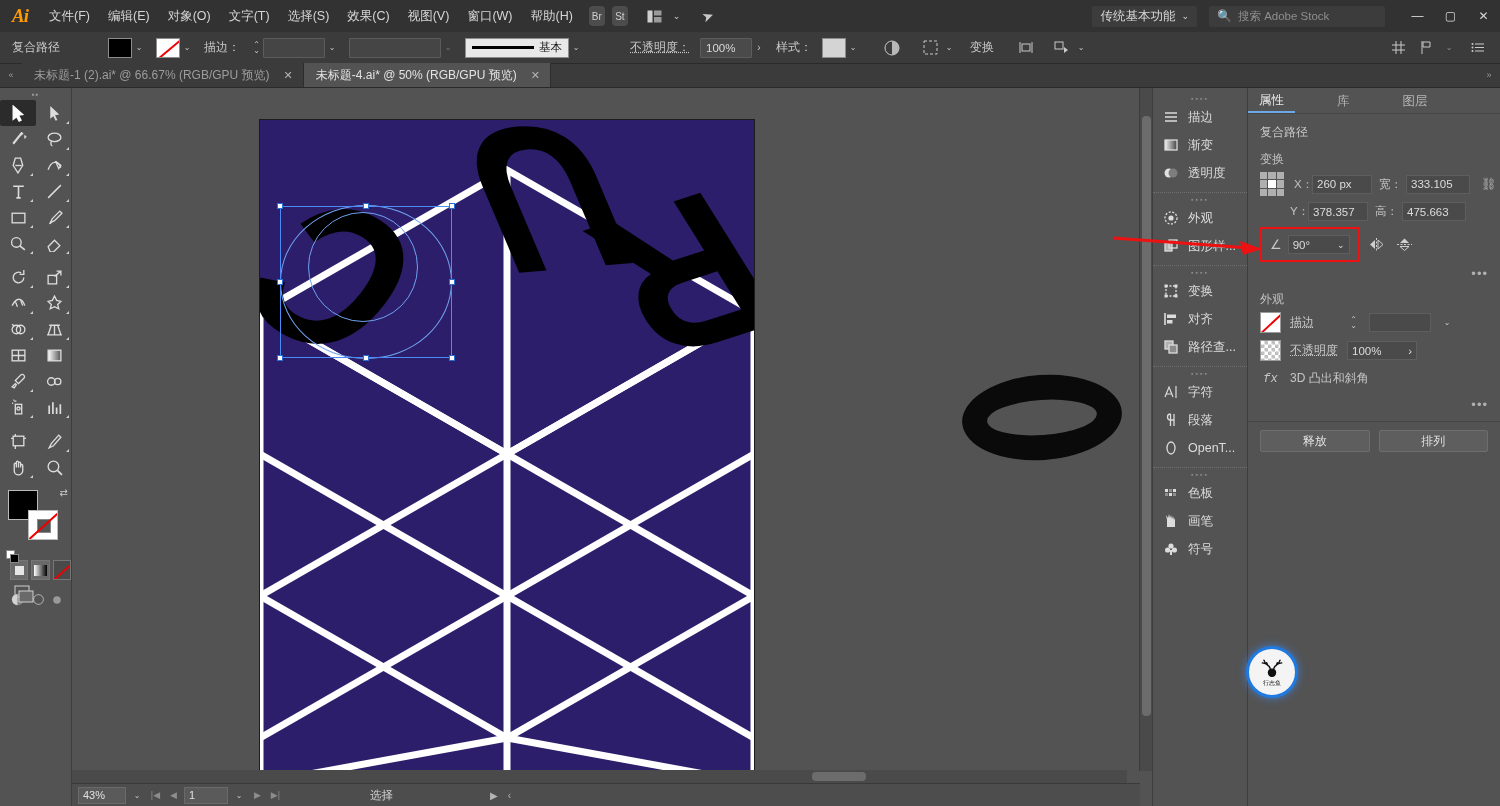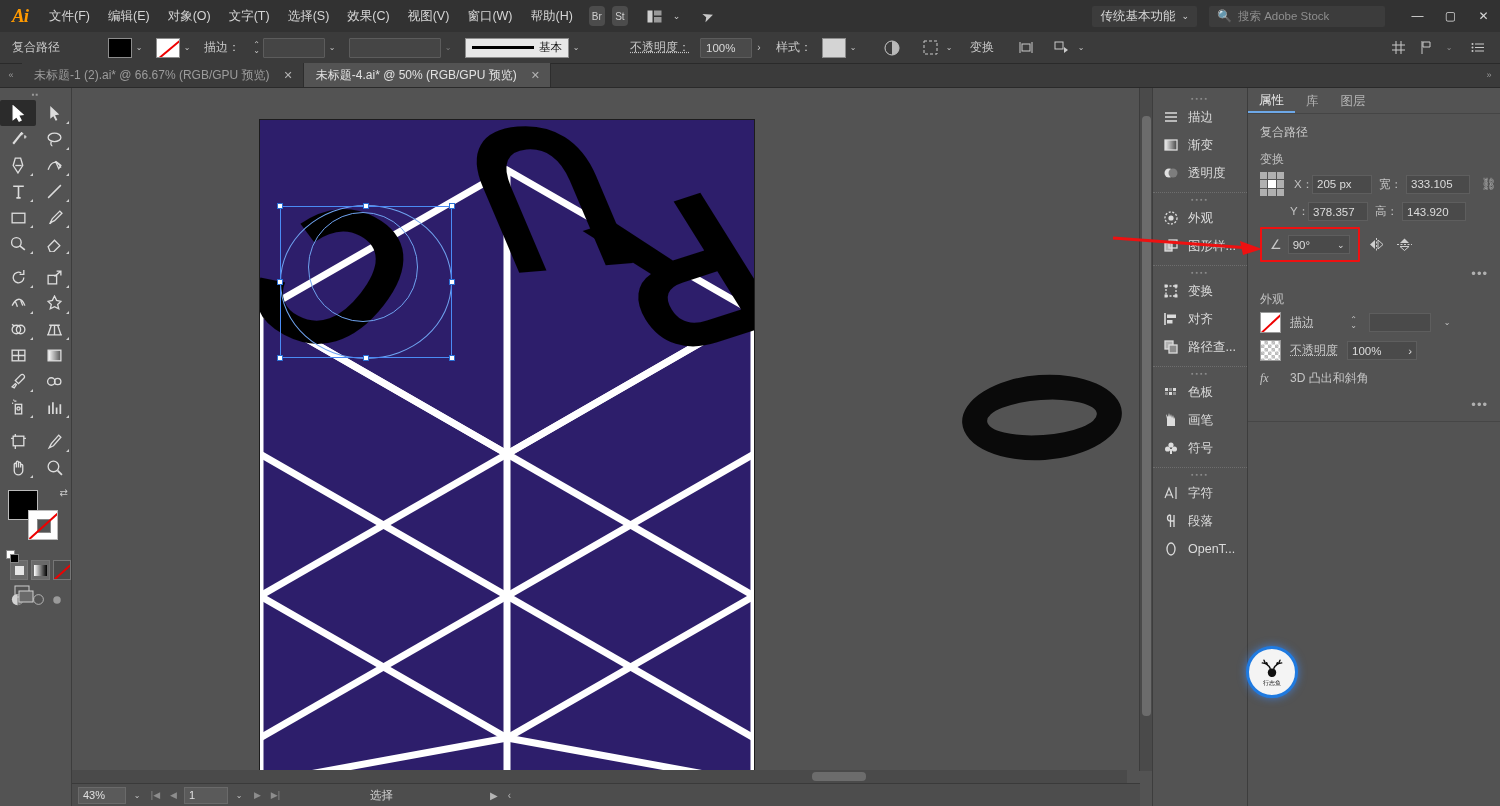--- a/index.html
+++ b/index.html
@@ -242,21 +242,21 @@
   .rail-dots { text-align:center; color:#8a8a8a; font-size:7px; letter-spacing:2px; height:9px; line-height:9px;}
   .rail-item { display:flex; align-items:center; height:28px; padding-left:9px; gap:9px; }
   .rail-ico { width:17px; height:17px; display:flex; align-items:center; justify-content:center; color:#dcdcdc; }
   .rail-ico svg { width:16px; height:16px; fill:none; stroke:#dcdcdc; stroke-width:1.3; }
   .rail-lbl { font-size:12.5px; color:#dcdcdc; white-space:nowrap; }
 
   
   .props {
     position:absolute; top:88px; right:0; width:252px; height:718px; background:#535353;
   }
-  .props-tabs { display:flex; height:26px; align-items:flex-end; border-bottom:1px solid #454545; }
+  .props-tabs { display:flex; height:26px; align-items:flex-end; border-bottom:1px solid #454545;gap:31px; }
   .props-tab { padding: 0 11px; height:24px; display:flex; align-items:center; font-size:12.5px; color:#b5b5b5; }
   .props-tab.active { color:#e8e8e8; background:#535353; border-bottom:2px solid #6da8e8; }
   .props-obj { font-size:12px; color:#c8c8c8; padding: 10px 0 0 12px; }
   .props-sec-title { font-size:12px; color:#c0c0c0; padding: 10px 0 4px 12px; }
   .xf-row { display:flex; align-items:center; padding-left:12px; margin-bottom:6px; gap:4px; }
   .anchor-grid {
     width:24px; height:24px; display:grid; grid-template-columns:repeat(3,1fr); gap:1px;
     margin-right:6px;
   }
   .anchor-grid span { background:#b0b0b0; }
@@ -289,21 +289,21 @@
     background-image: linear-gradient(45deg,#bbb 25%,transparent 25%),linear-gradient(-45deg,#bbb 25%,transparent 25%),linear-gradient(45deg,transparent 75%,#bbb 75%),linear-gradient(-45deg,transparent 75%,#bbb 75%);
     background-size:7px 7px; background-position:0 0,0 3.5px,3.5px -3.5px,-3.5px 0px; background-color:#fff;
   }
   .ap-lbl { font-size:12px; color:#c6c6c6; min-width:48px; }
   .ap-field {
     height:19px; background:#4a4a4a; border:1px solid #5e5e5e;
     display:flex; align-items:center; justify-content:space-between; padding:0 4px;
     font-size:11.5px; color:#dcdcdc;
   }
   .fx-row { display:flex; align-items:center; padding-left:12px; gap:9px; margin-top:9px; }
-  .fx-ico { width:21px; font-style:italic; color:#c6c6c6; font-size:12px; font-family:Liberation Serif, serif;}
+  .fx-ico { width:21px; text-align:center; font-style:italic; color:#c6c6c6; font-size:12px; font-family:Liberation Mono, monospace;}
   .qa-btns { display:flex; gap:9px; padding: 8px 12px 0 12px; }
   .qa-btn {
     flex:1; height:22px; background:#5e5e5e; border:1px solid #6e6e6e; border-radius:2px;
     display:flex; align-items:center; justify-content:center; font-size:12px; color:#e0e0e0;
   }
   .props-divider { height:1px; background:#464646; margin: 9px 0 0 0; }
 
   
   .anno-arrow { position:absolute; left:1110px; top:218px; }
 
@@ -877,20 +877,48 @@
           </span>
         <span class="rail-lbl">路径查...</span>
       </div>
     </div>
 
     <div class="rail-group">
       <div class="rail-dots">▪▪▪▪</div>
       <div class="rail-item">
         <span class="rail-ico">
             <svg viewBox="0 0 16 16">
+              <path d="M2 13L6 3l4 10M3.4 10h5.2M13 2v12" stroke-width="1.2"></path>
+            </svg>
+          </span>
+        <span class="rail-lbl">字符</span>
+      </div>
+      <div class="rail-item">
+        <span class="rail-ico">
+            <svg viewBox="0 0 16 16">
+              <path d="M11 2v12M7.5 2v12M7.5 2a3 3 0 0 0 0 6h3.5" stroke-width="1.3"></path>
+            </svg>
+          </span>
+        <span class="rail-lbl">段落</span>
+      </div>
+      <div class="rail-item">
+        <span class="rail-ico">
+            <svg viewBox="0 0 16 16">
+              <ellipse cx="8" cy="8" rx="4" ry="6"></ellipse>
+            </svg>
+          </span>
+        <span class="rail-lbl">OpenT...</span>
+      </div>
+    </div>
+
+    <div class="rail-group">
+      <div class="rail-dots">▪▪▪▪</div>
+      <div class="rail-item">
+        <span class="rail-ico">
+            <svg viewBox="0 0 16 16">
               <rect x="2" y="4" width="3" height="3" fill="#dcdcdc" stroke="none"></rect>
               <rect x="6" y="4" width="3" height="3" fill="#8f8f8f" stroke="none"></rect>
               <rect x="10" y="4" width="3" height="3" fill="#dcdcdc" stroke="none"></rect>
               <rect x="2" y="8" width="3" height="3" fill="#8f8f8f" stroke="none"></rect>
               <rect x="6" y="8" width="3" height="3" fill="#dcdcdc" stroke="none"></rect>
               <rect x="10" y="8" width="3" height="3" fill="#8f8f8f" stroke="none"></rect>
             </svg>
           </span>
         <span class="rail-lbl">色板</span>
       </div>
@@ -905,48 +933,20 @@
       <div class="rail-item">
         <span class="rail-ico">
             <svg viewBox="0 0 16 16">
               <circle cx="8" cy="5" r="2.6" fill="#dcdcdc" stroke="none"></circle>
               <circle cx="4.6" cy="9" r="2.6" fill="#dcdcdc" stroke="none"></circle>
               <circle cx="11.4" cy="9" r="2.6" fill="#dcdcdc" stroke="none"></circle>
               <rect x="7" y="9" width="2" height="5" fill="#dcdcdc" stroke="none"></rect>
             </svg>
           </span>
         <span class="rail-lbl">符号</span>
-      </div>
-    </div>
-
-    <div class="rail-group">
-      <div class="rail-dots">▪▪▪▪</div>
-      <div class="rail-item">
-        <span class="rail-ico">
-            <svg viewBox="0 0 16 16">
-              <path d="M2 13L6 3l4 10M3.4 10h5.2M13 2v12" stroke-width="1.2"></path>
-            </svg>
-          </span>
-        <span class="rail-lbl">字符</span>
-      </div>
-      <div class="rail-item">
-        <span class="rail-ico">
-            <svg viewBox="0 0 16 16">
-              <path d="M11 2v12M7.5 2v12M7.5 2a3 3 0 0 0 0 6h3.5" stroke-width="1.3"></path>
-            </svg>
-          </span>
-        <span class="rail-lbl">段落</span>
-      </div>
-      <div class="rail-item">
-        <span class="rail-ico">
-            <svg viewBox="0 0 16 16">
-              <ellipse cx="8" cy="8" rx="4" ry="6"></ellipse>
-            </svg>
-          </span>
-        <span class="rail-lbl">OpenT...</span>
       </div>
     </div>
   </div>
 
   <div class="props">
     <div class="props-tabs">
       <div class="props-tab active">属性</div>
       <div class="props-tab">库</div>
       <div class="props-tab">图层</div>
     </div>
@@ -961,31 +961,31 @@
           <span></span>
           <span></span>
         <span></span>
           <span class="center"></span>
           <span></span>
         <span></span>
           <span></span>
           <span></span>
       </div>
       <div class="xf-lbl">X：</div>
-      <div class="xf-field">205 px</div>
+      <div class="xf-field">260 px</div>
       <div class="xf-lbl" style="width:26px">宽：</div>
       <div class="xf-field wide">333.105</div>
       <div class="link-ico">⛓</div>
     </div>
 
     <div class="xf-row" style="padding-left:42px;">
       <div class="xf-lbl">Y：</div>
       <div class="xf-field">378.357</div>
       <div class="xf-lbl" style="width:26px">高：</div>
-      <div class="xf-field wide">143.920</div>
+      <div class="xf-field wide">475.663</div>
     </div>
 
     <div class="angle-row">
       <div class="angle-highlight">
         <span style="font-size:13px;color:#c8c8c8;">∠</span>
         <div class="angle-field">
           <span>90°</span>
           <span style="font-size:9px">⌄</span>
         </div>
       </div>
@@ -1031,20 +1031,24 @@
     </div>
 
     <div class="fx-row">
       <div class="fx-ico">fx</div>
       <div class="ap-lbl" style="min-width:auto">3D 凸出和斜角</div>
     </div>
 
     <div class="ellipsis" style="margin-top:10px;">•••</div>
     <div class="props-divider"></div>
 
+    <div class="qa-btns">
+      <div class="qa-btn">释放</div>
+      <div class="qa-btn">排列</div>
+    </div>
   </div>
 
   <svg class="anno-arrow" width="160" height="40" viewBox="0 0 160 40">
     <path d="M3 20 L140 30" stroke="#ee1111" stroke-width="3" fill="none"></path>
     <path d="M152 31 L130 23 L133 37 Z" fill="#ee1111"></path>
   </svg>
 
   <div class="badge">
     <svg width="26" height="22" viewBox="0 0 26 22">
       <path d="M13 21c-2.6 0-4.2-2.2-4.2-4.6 0-2.4 1.7-4 4.2-4s4.2 1.6 4.2 4c0 2.4-1.6 4.6-4.2 4.6z" fill="#111"></path>

